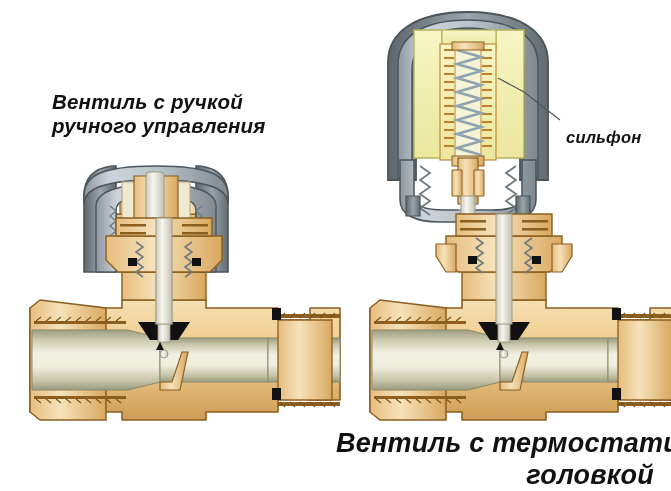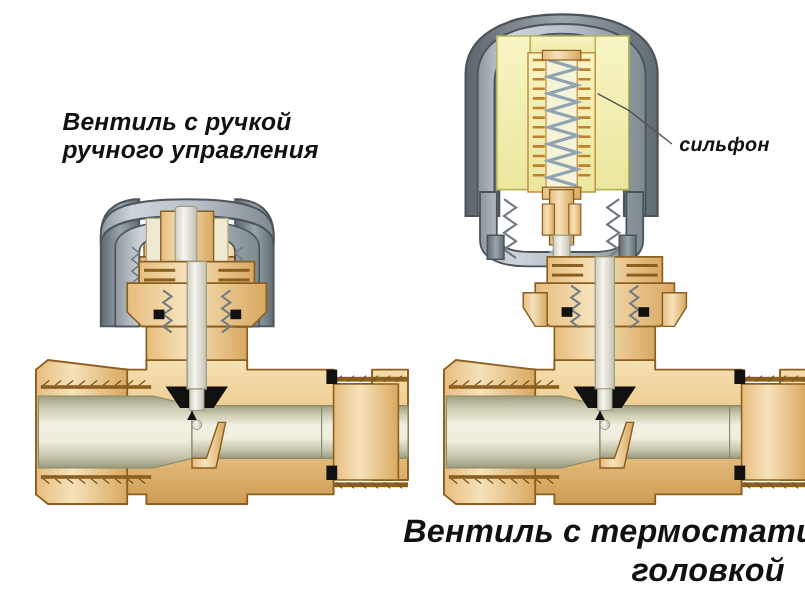--- a/index.html
+++ b/index.html
@@ -7,21 +7,21 @@
     width:671px;height:491px;background:#ffffff;overflow:hidden;position:relative;
     font-family:"Liberation Sans","DejaVu Sans",sans-serif;
   }
   #stage{position:absolute;left:0;top:0;width:671px;height:491px;text-decoration:underline;}
   .cap{
     position:absolute;font-style:italic;font-weight:700;color:#111;
     letter-spacing:.2px;line-height:1.18;white-space:pre;
   }
   #cap-manual{left:52px;top:90px;font-size:20.5px;text-align:left;}
   #cap-thermo{left:336px;top:428px;font-size:27px;text-align:right;width:318px;}
-  #cap-bellows{left:566px;top:112px;font-size:16.5px;}
+  #cap-bellows{left:566px;top:128px;font-size:16.5px;}
   svg{display:block;}
 </style>
 </head>
 <body>
 
 <div id="stage">
 
 <svg width="671" height="491" viewBox="0 0 671 491">
   <defs>
     <linearGradient id="gBore" x1="0" y1="0" x2="0" y2="1">

